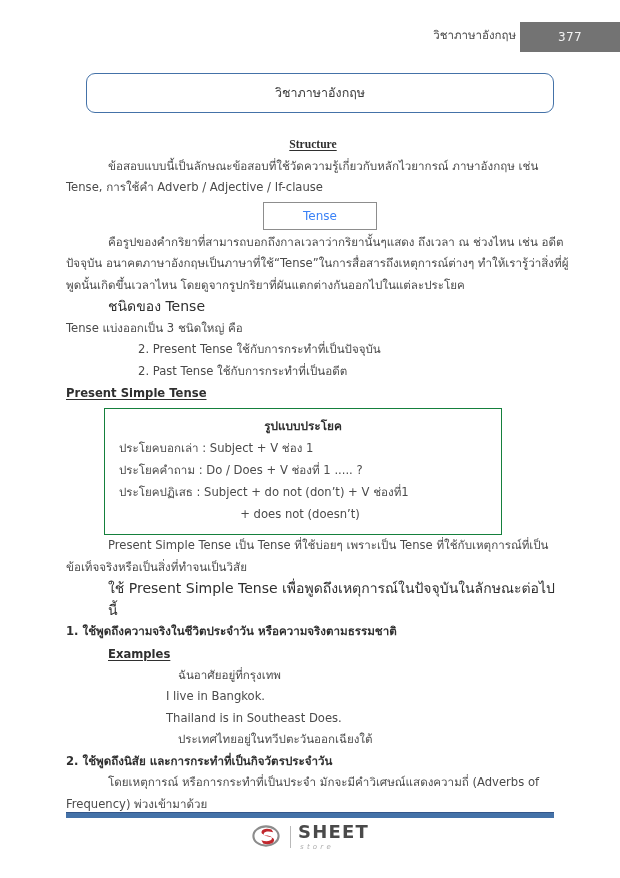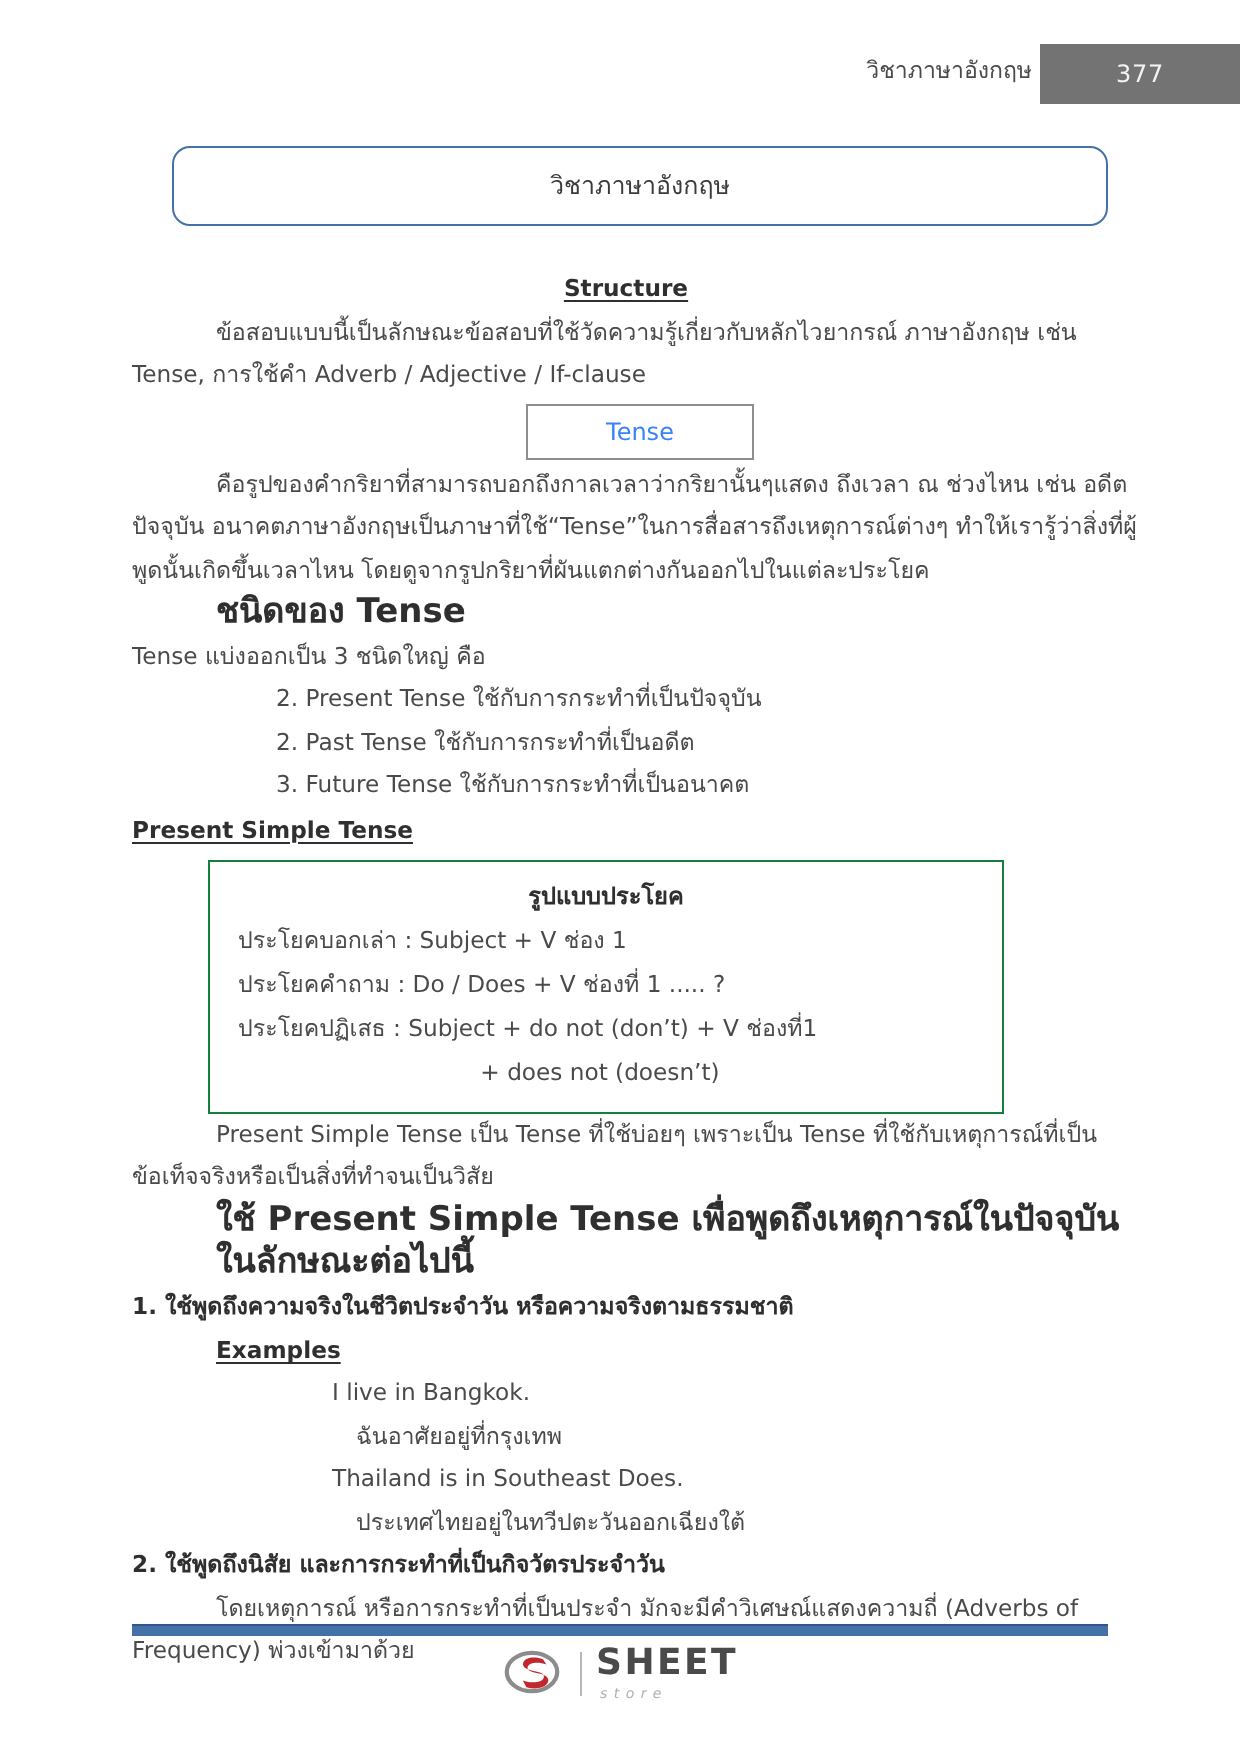--- a/index.html
+++ b/index.html
@@ -72,27 +72,27 @@
     top: 134px;
     width: 494px;
   }
   .ln {
     font-size: 11.6px;
     line-height: 21.5px;
     color: #4a4a4a;
     white-space: nowrap;
   }
   .center { text-align: center; }
-  .u { text-decoration: underline; text-underline-offset: 2px; }
+  .u { text-decoration: underline; text-underline-offset: 2px; font-family: Liberation Serif, serif; }
   .b { font-weight: bold; color: #2f2f2f; }
   .i1 { padding-left: 42px; }
   .i2 { padding-left: 72px; }
   .i3 { padding-left: 100px; }
   .i4 { padding-left: 112px; }
-  .heading-sub { font-size: 17px; font-weight: bold; color: #2f2f2f; padding-left: 42px; line-height: 21.5px;}
+  .heading-sub { font-size: 14px; font-weight: normal; color: #2f2f2f; padding-left: 42px; line-height: 21.5px;}
   .heading-u { font-size: 11.6px; font-weight: bold; color: #2f2f2f; text-decoration: underline; text-underline-offset: 2px; line-height: 22px; }
 
   
   .tense-box-wrap {
     display: flex;
     justify-content: center;
     margin-top: 3px;
     margin-bottom: 2px;
   }
   .tense-box {
@@ -210,42 +210,41 @@
   </div>
 
   <div class="ln i1">คือรูปของคำกริยาที่สามารถบอกถึงกาลเวลาว่ากริยานั้นๆแสดง ถึงเวลา ณ ช่วงไหน เช่น อดีต</div>
   <div class="ln">ปัจจุบัน อนาคตภาษาอังกฤษเป็นภาษาที่ใช้“Tense”ในการสื่อสารถึงเหตุการณ์ต่างๆ ทำให้เรารู้ว่าสิ่งที่ผู้</div>
   <div class="ln">พูดนั้นเกิดขึ้นเวลาไหน โดยดูจากรูปกริยาที่ผันแตกต่างกันออกไปในแต่ละประโยค</div>
 
   <div class="heading-sub">ชนิดของ Tense</div>
   <div class="ln">Tense แบ่งออกเป็น 3 ชนิดใหญ่ คือ</div>
   <div class="ln i2">2. Present Tense ใช้กับการกระทำที่เป็นปัจจุบัน</div>
   <div class="ln i2">2. Past Tense ใช้กับการกระทำที่เป็นอดีต</div>
-  <div class="ln i2">3. Future Tense ใช้กับการกระทำที่เป็นอนาคต</div>
 
   <div class="heading-u">Present Simple Tense</div>
 
   <div class="pattern-box">
     <div class="pattern-title">รูปแบบประโยค</div>
     <div class="pattern-line">ประโยคบอกเล่า : Subject + V ช่อง 1</div>
     <div class="pattern-line">ประโยคคำถาม : Do / Does + V ช่องที่ 1 ..... ?</div>
     <div class="pattern-line">ประโยคปฏิเสธ : Subject + do not (don’t) + V ช่องที่1</div>
     <div class="pattern-line cont">+ does not (doesn’t)</div>
   </div>
 
   <div class="ln i1">Present Simple Tense เป็น Tense ที่ใช้บ่อยๆ เพราะเป็น Tense ที่ใช้กับเหตุการณ์ที่เป็น</div>
   <div class="ln">ข้อเท็จจริงหรือเป็นสิ่งที่ทำจนเป็นวิสัย</div>
 
   <div class="heading-sub">ใช้ Present Simple Tense เพื่อพูดถึงเหตุการณ์ในปัจจุบันในลักษณะต่อไปนี้</div>
   <div class="ln b">1. ใช้พูดถึงความจริงในชีวิตประจำวัน หรือความจริงตามธรรมชาติ</div>
 
   <div class="heading-u" style="padding-left:42px; display:inline-block;">Examples</div>
 
+  <div class="ln i4">ฉันอาศัยอยู่ที่กรุงเทพ</div>
   <div class="ln i3">I live in Bangkok.</div>
-  <div class="ln i4">ฉันอาศัยอยู่ที่กรุงเทพ</div>
   <div class="ln i3">Thailand is in Southeast Does.</div>
   <div class="ln i4">ประเทศไทยอยู่ในทวีปตะวันออกเฉียงใต้</div>
 
   <div class="ln b">2. ใช้พูดถึงนิสัย และการกระทำที่เป็นกิจวัตรประจำวัน</div>
   <div class="ln i1">โดยเหตุการณ์ หรือการกระทำที่เป็นประจำ มักจะมีคำวิเศษณ์แสดงความถี่ (Adverbs of</div>
   <div class="ln">Frequency) พ่วงเข้ามาด้วย</div>
 
 </div>
 
 <div class="footer-rule"></div>

